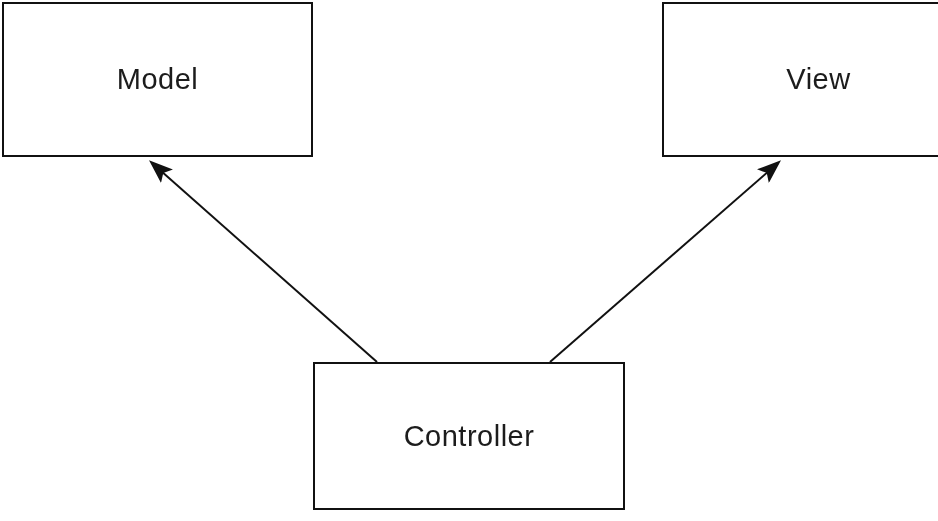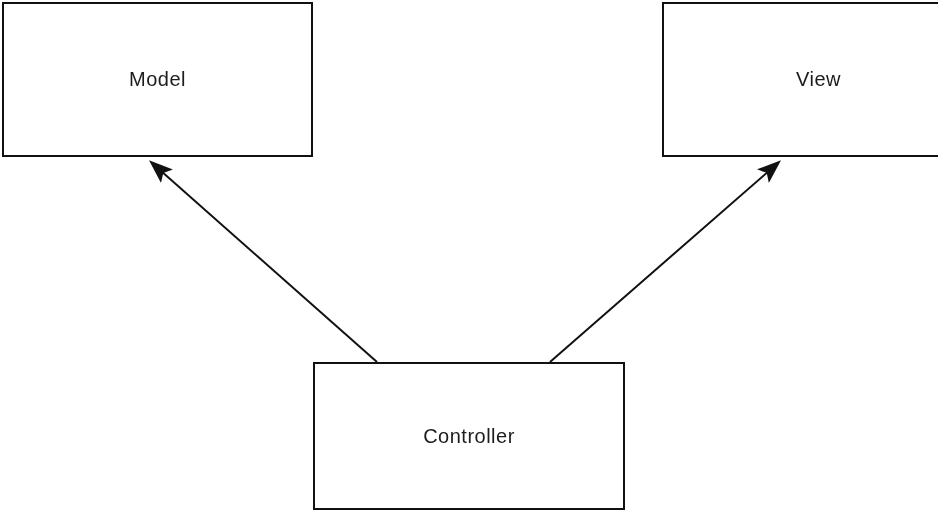--- a/index.html
+++ b/index.html
@@ -22,21 +22,21 @@
   }
   .node {
     position: absolute;
     background: #ffffff;
     border: 2px solid #111111;
     display: flex;
     align-items: center;
     justify-content: center;
   }
   .node-label {
-    font-size: 20px;
+    font-size: 29px;
     font-weight: 400;
     letter-spacing: 0.5px;
     color: #1c1c1c;
     white-space: nowrap;
   }
   .node-model      { left: 2px;   top: 2px;   width: 311px; height: 155px; }
   .node-view       { left: 623px; top: 2px;   width: 313px; height: 155px; margin-left: 39px; }
   .node-controller { left: 313px; top: 362px; width: 312px; height: 148px; }
 </style>
 </head>

